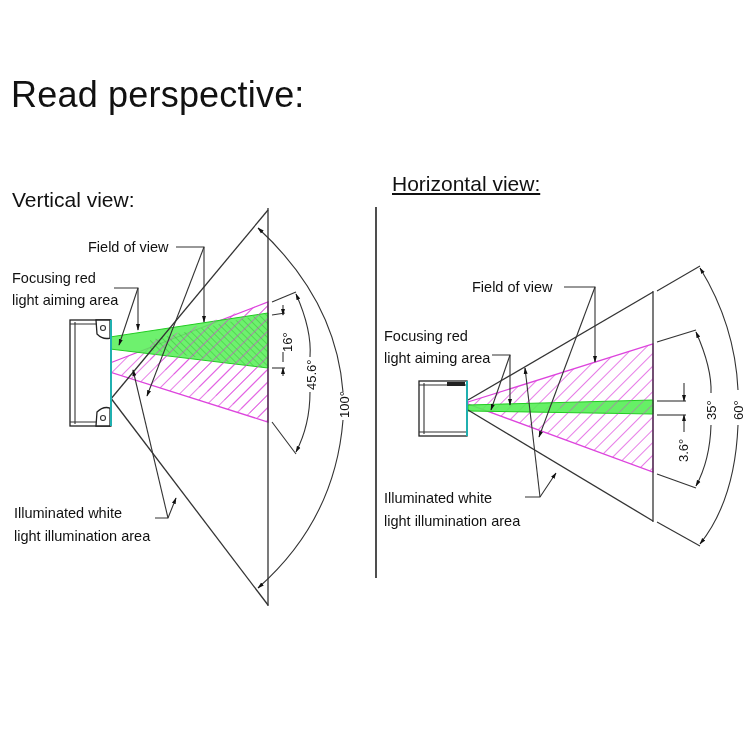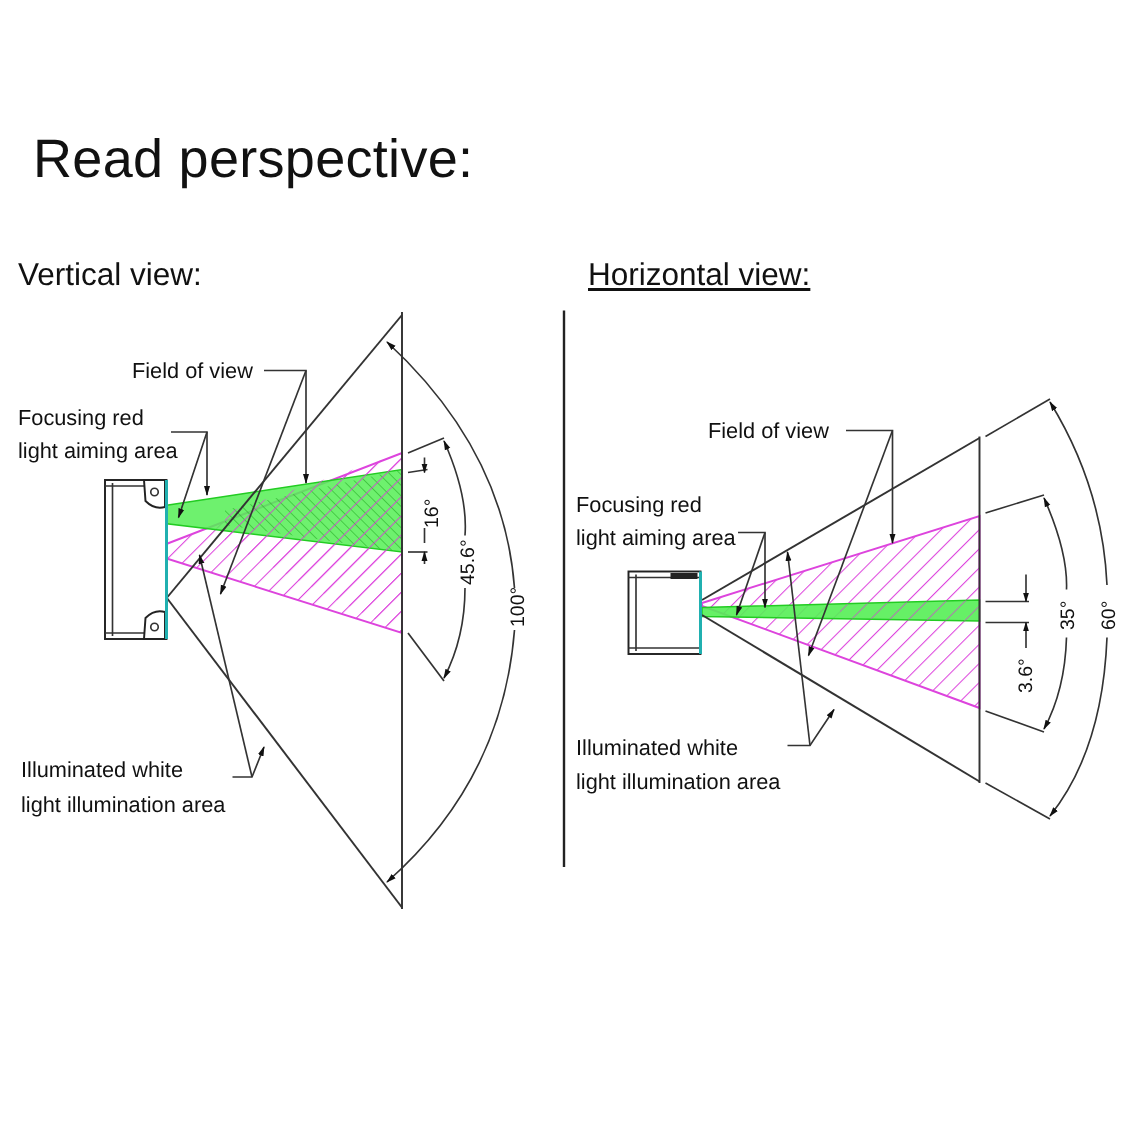--- a/index.html
+++ b/index.html
@@ -1,20 +1,20 @@
 <!DOCTYPE html>
 <html><head>
 <meta charset="utf-8">
 <style>
   html, body { margin: 0; padding: 0; background: #ffffff; }
   body { width: 751px; height: 751px; position: relative; overflow: hidden;
          font-family: "Liberation Sans", sans-serif; color: #111; }
-  .title { position: absolute; left: 11px; top: 74px; font-size: 36px; font-weight: normal; margin: 11px; letter-spacing: 0.2px; }
+  .title { position: absolute; left: 11px; top: 74px; font-size: 36px; font-weight: normal; margin: 0; letter-spacing: 0.2px; }
   .view-title { position: absolute; font-size: 21px; margin: 0; font-weight: normal; }
-  #vt { left: 12px; top: 172px; text-align: center; }
+  #vt { left: 12px; top: 188px; text-align: center; }
   #ht { left: 392px; top: 172px; text-decoration: underline; }
   svg#diagram { position: absolute; left: 0; top: 0; }
   .lbl { font-family: "Liberation Sans", sans-serif; font-size: 14.5px; fill: #111; }
   .dim { font-family: "Liberation Sans", sans-serif; font-size: 13px; fill: #111; }
   .ln { stroke: #333; stroke-width: 1.3; fill: none; }
   .thin { stroke: #333; stroke-width: 1.1; fill: none; }
   .dev { stroke: #222; stroke-width: 1.3; fill: #fff; }
 </style>
 </head>
 <body>

